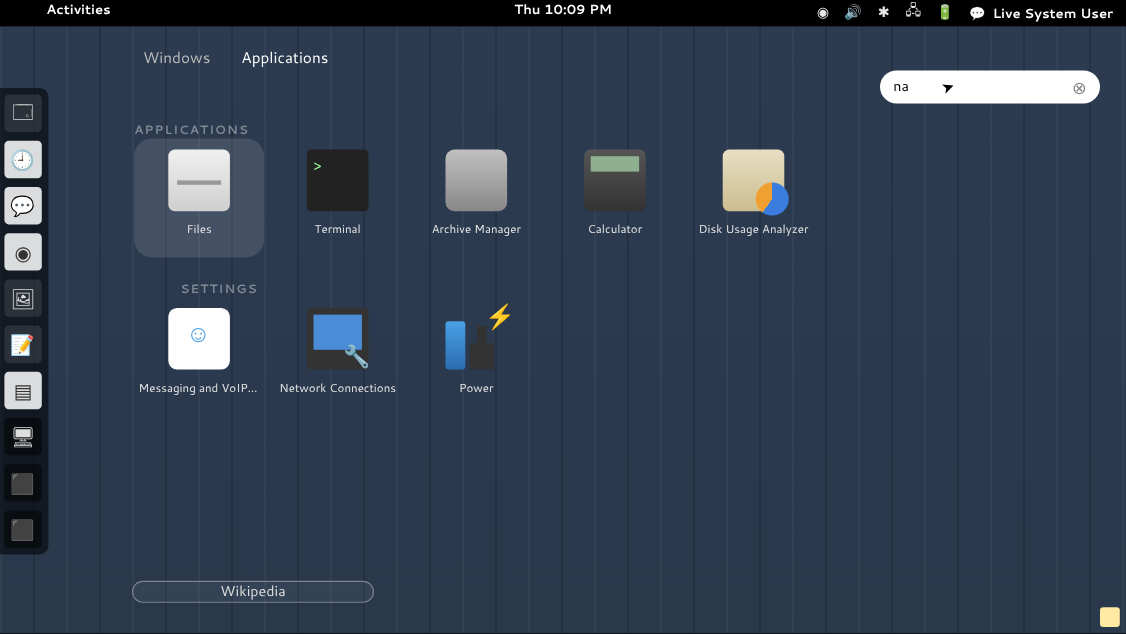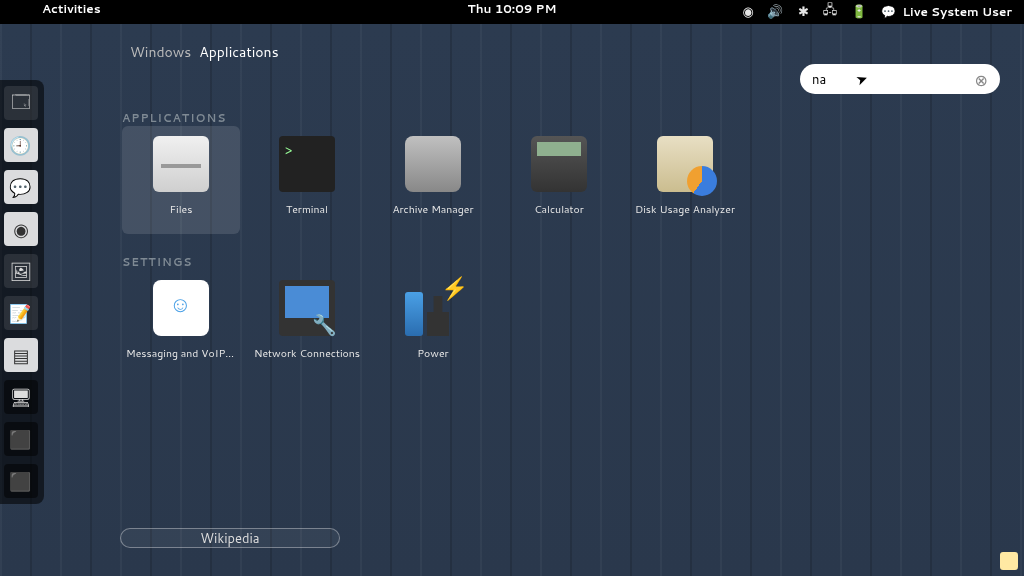--- a/index.html
+++ b/index.html
@@ -37,21 +37,21 @@
 }
 .dash-item {
   width: 34px; height: 34px; border-radius: 4px;
   background: rgba(255,255,255,0.1); display:flex;align-items:center;justify-content:center;
   color:#ddd; font-size:18px;
 }
 .dash-item.light { background: rgba(255,255,255,0.85); color:#333; }
 .dash-item.dark { background: rgba(0,0,0,0.5); }
 
 .overview-tabs {
-  position: absolute; top: 18px; left: 130px; display: flex; gap: 8px;
+  position: absolute; top: 18px; left: 130px; display: flex; gap: 28px;
   color: #bbb; font-size: 14px;
 }
 .overview-tabs .tab.active { color: #fff; }
 
 .search-box {
   position: absolute; top: 18px; right: 24px; width: 200px; height: 30px;
   background: #fff; border-radius: 15px; display: flex; align-items: center;
   padding: 0 12px; font-size: 13px; color: #333; margin-top: 22px;
 }
 .search-box input {
@@ -61,32 +61,32 @@
 .cursor-arrow {
   position:absolute; right:132px; top:5px; font-size:14px; color:#000;
   transform: rotate(-20deg);
 }
 
 .section-label {
   position: absolute; left: 122px; color: #7f8a94; font-size: 11px;
   letter-spacing: 1px; font-weight: bold;
 }
 .apps-label { top: 86px; }
-.settings-label { top: 230px; }
+.settings-label { top: 230px; margin-left: 42px; }
 
 .app-grid {
   position: absolute; left: 122px; right: 24px;
   display: grid; grid-template-columns: repeat(7, 118px); gap: 4px 8px;
 }
 .apps-grid { top: 102px; }
 .settings-grid { top: 246px; }
 
 .app-cell {
   display:flex; flex-direction:column; align-items:center; justify-content:flex-start;
-  padding: 6px 2px; border-radius: 6px; height: 108px;
+  padding: 6px 2px; border-radius: 16px; height: 108px;
 }
 .app-cell.selected { background: rgba(255,255,255,0.12); }
 .app-icon {
   width: 64px; height: 64px; display:flex; align-items:center; justify-content:center;
   margin-bottom: 6px;
 }
 .app-label { color: #e6e6e6; font-size: 10.5px; text-align:center; max-width: 110px;
   white-space: nowrap; overflow: hidden; text-overflow: ellipsis; }
 
 .provider-bar {

